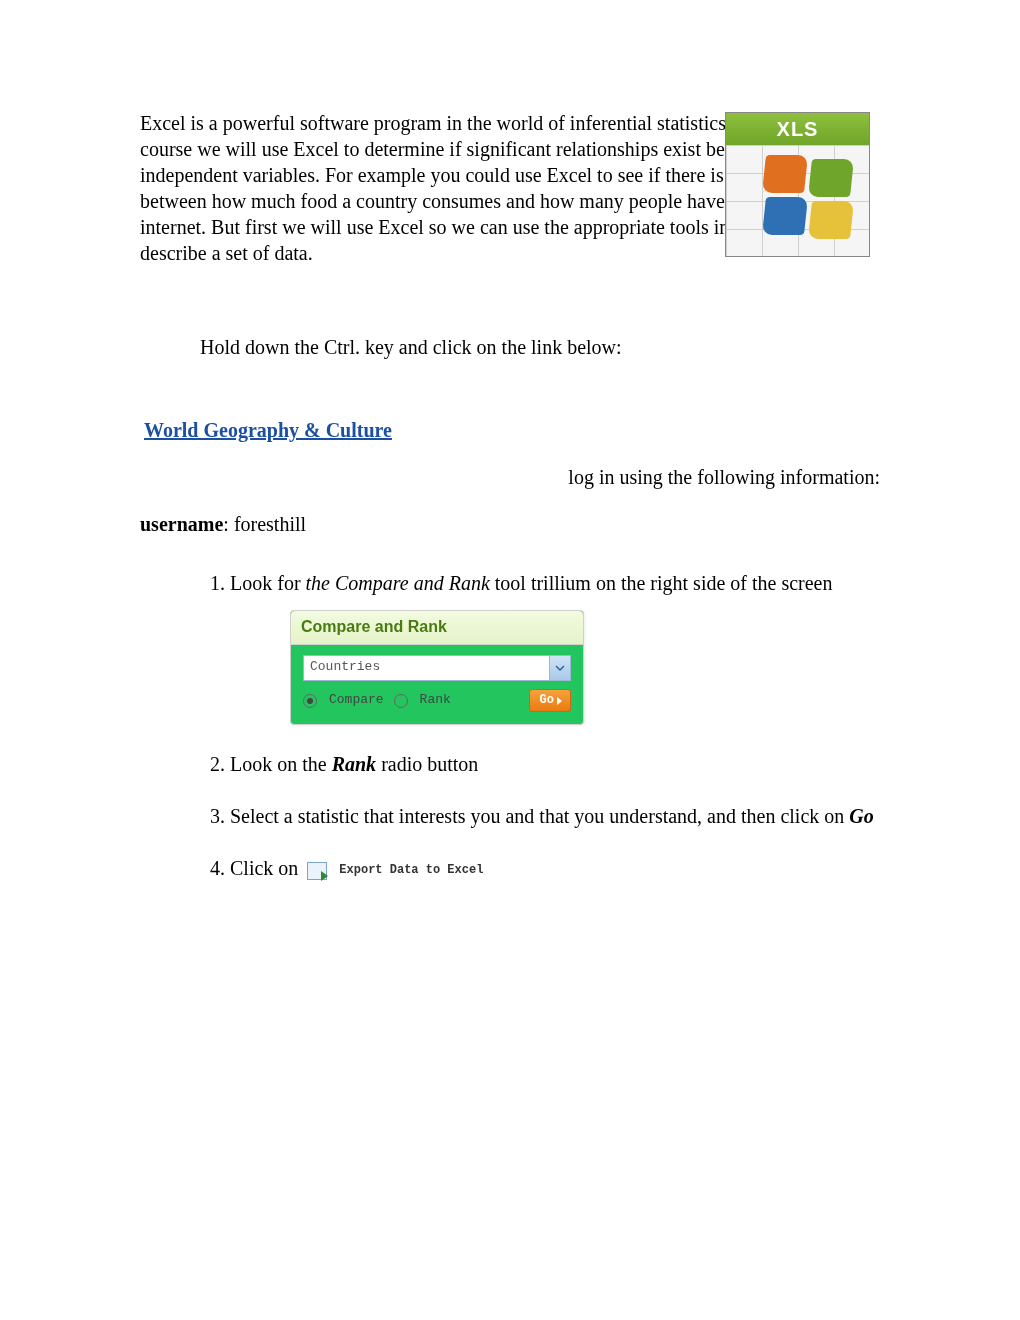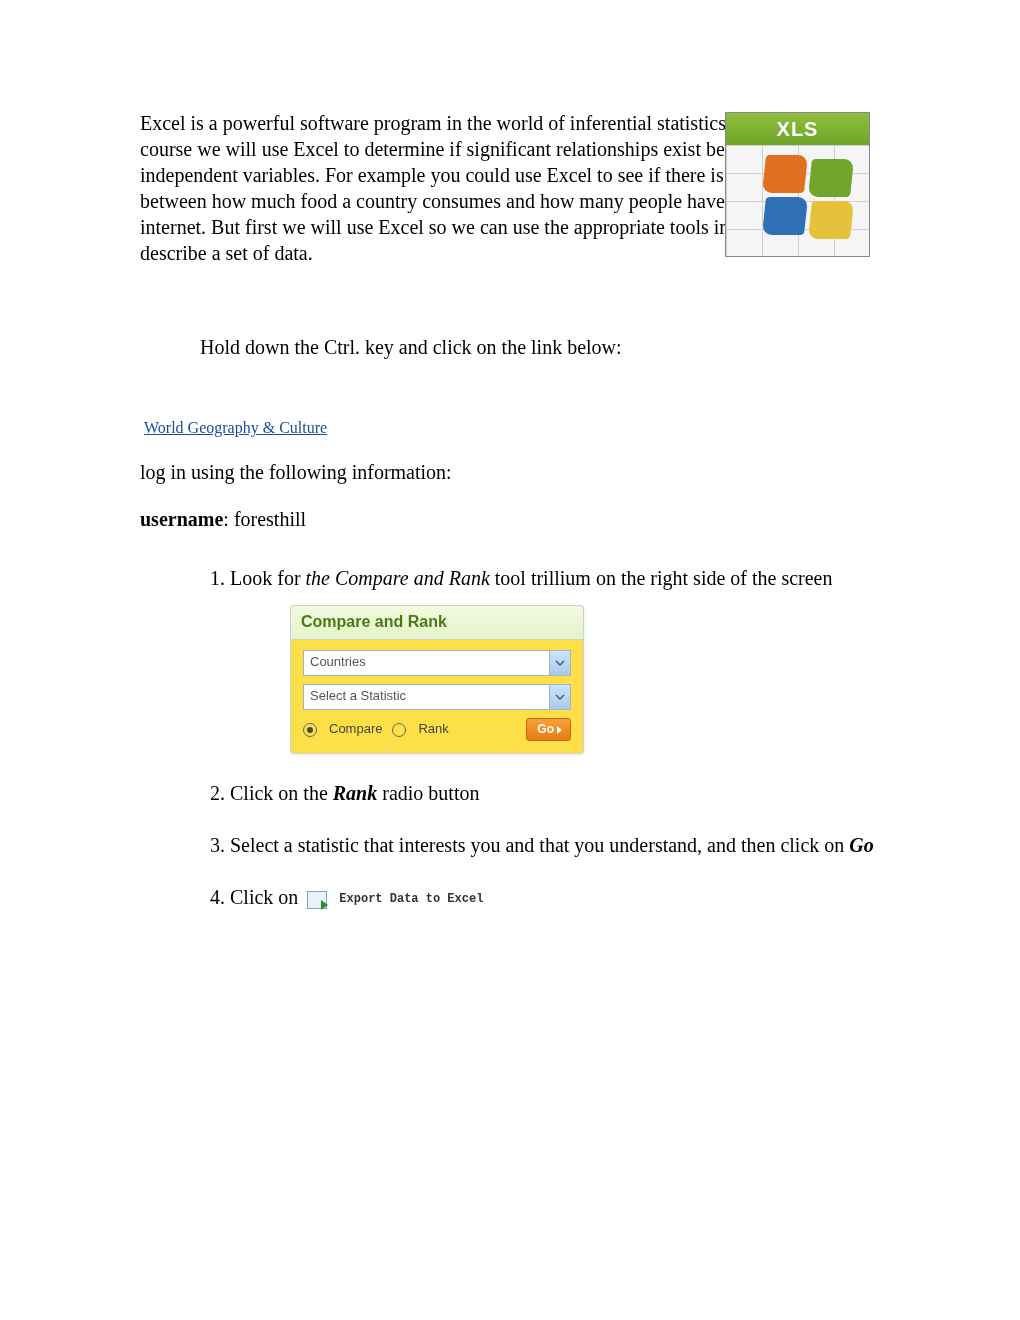--- a/index.html
+++ b/index.html
@@ -48,47 +48,47 @@
     width:520px;
   }
   .intro{
     font-size:20px;line-height:1.3;
     margin:0 0 70px 0;
     max-width:705px;
   }
   .indent{margin-left:60px;font-size:20px;}
   .ctrl-note{margin-bottom:60px;}
   .wglink{
-    color:#1a4fa3;text-decoration:underline;font-weight:normal;
-    font-size:16px;display:inline-block;margin:0 16px 24px 4px;
-  }
-  .login-intro{margin:0 0 24px 0;}
+    color:#1a4fa3;text-decoration:underline;font-weight:bold;
+    font-size:20px;display:inline-block;margin:0 16px 24px 4px;
+  }
+  .login-intro{margin:0 0 24px 0;text-align:right;}
   .cred{margin:0 0 24px 0;}
   ol{
     list-style:decimal;
     padding-left:90px;margin:34px 0 0 0;
     font-size:20px;
   }
   ol>li{margin-bottom:26px;line-height:1.3;}
   
   .cr-widget{
     width:292px;margin:14px 0 18px 60px;
     border:1px solid #d0d0d0;border-radius:4px;
-    background:#fde047;
+    background:#22c55e;
     font-family:Verdana,Arial,sans-serif;
     box-shadow:1px 1px 3px rgba(0,0,0,.08);
   }
   .cr-head{
     background:linear-gradient(#f2fbe0,#e5f3c8);
     border-bottom:1px solid #d0d0d0;
     padding:6px 10px;
     color:#4a7a14;font-weight:bold;font-size:16px;
     border-radius:4px 4px 0 0;
   }
-  .cr-body{padding:10px 12px 12px 12px;}
+  .cr-body{padding:10px 12px 12px 12px;font-family:Liberation Mono, monospace;}
   .cr-select{
     display:flex;align-items:center;justify-content:space-between;
     border:1px solid #9bb7d4;background:#fff;
     height:24px;margin-bottom:8px;font-size:13px;color:#555;
     padding-left:6px;
   }
   .cr-arrow{
     width:20px;height:100%;
     background:linear-gradient(#cfe4f7,#a9c9e8);
     border-left:1px solid #9bb7d4;
@@ -162,28 +162,20 @@
 
   <ol>
     <li>
       <span>Look for </span><i>the Compare and Rank</i><span> tool trillium on the right side of the screen</span>
 
       <div class="cr-widget">
         <div class="cr-head">Compare and Rank</div>
         <div class="cr-body">
           <div class="cr-select">
             <span>Countries</span>
-            <span class="cr-arrow">
-              <svg viewBox="0 0 10 10">
-                  <path d="M1 3 L5 7 L9 3" stroke="#2f5f9f" stroke-width="1.5" fill="none"></path>
-                </svg>
-            </span>
-          </div>
-          <div class="cr-select">
-            <span>Select a Statistic</span>
             <span class="cr-arrow">
               <svg viewBox="0 0 10 10">
                   <path d="M1 3 L5 7 L9 3" stroke="#2f5f9f" stroke-width="1.5" fill="none"></path>
                 </svg>
             </span>
           </div>
           <div class="cr-row">
             <div class="cr-radios">
               <span class="radio sel"></span>
               <span>Compare</span>
@@ -193,21 +185,21 @@
             <div class="go-btn">
               <span>Go</span>
               <span class="tri"></span>
             </div>
           </div>
         </div>
       </div>
     </li>
 
     <li>
-      <span>Click on the </span><b><i>Rank</i></b><span> radio button</span>
+      <span>Look on the </span><b><i>Rank</i></b><span> radio button</span>
     </li>
 
     <li>
       <span>Select a statistic that interests you and that you understand, and then click on </span><b><i>Go</i></b>
     </li>
 
     <li>
       <span>Click on </span>
       <span class="export-btn">
         <span class="export-ico"></span>

